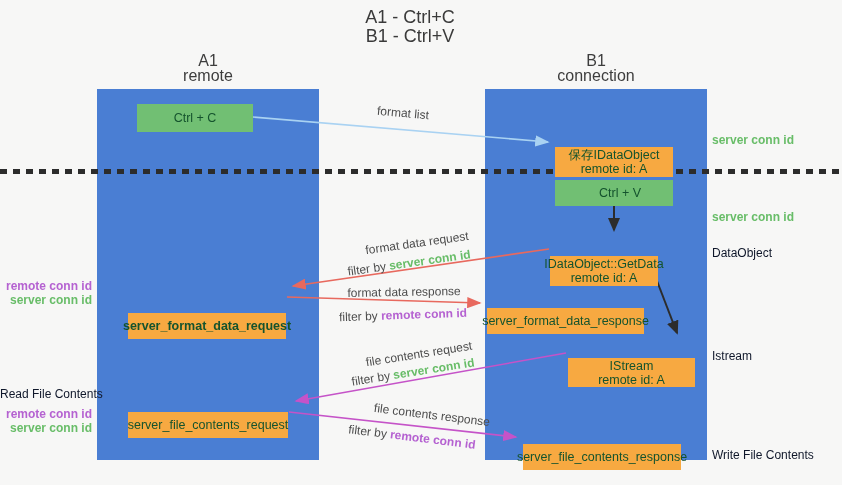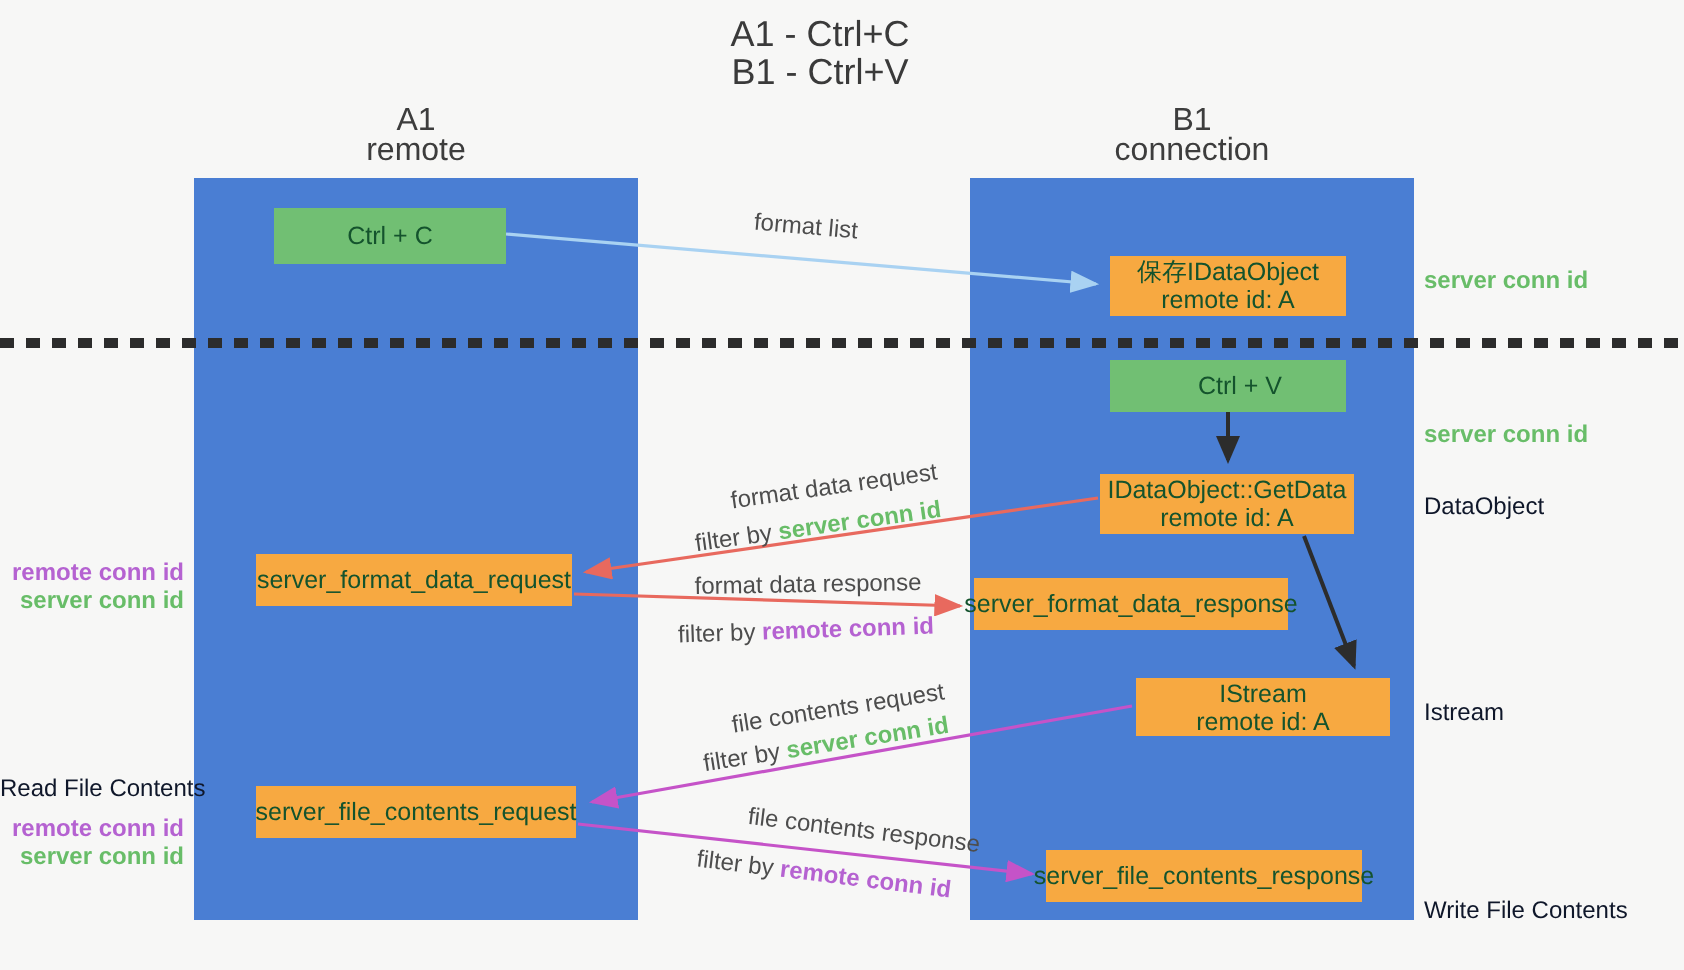--- a/index.html
+++ b/index.html
@@ -37,21 +37,21 @@
   }
   svg.arrows { position: absolute; left: 0; top: 0; z-index: 3; }
   .node {
     position: absolute; z-index: 4;
     display: flex; flex-direction: column;
     align-items: center; justify-content: center;
     color: #14532d; font-size: 12.5px; line-height: 14px;
     text-align: center;
   }
   .node-green  { background: #71bf73; }
-  .node-orange { background: #f7a941; }
+  .node-orange { background: #f7a941; margin-top: 19px; }
   .edge-label {
     position: absolute; z-index: 5;
     width: 170px; text-align: center;
     font-size: 12px; line-height: 16px; color: #4d4d4d;
     white-space: nowrap;
   }
   .side-label {
     position: absolute; z-index: 5;
     font-size: 12px; line-height: 14px; color: #0f172a;
     white-space: nowrap;
@@ -115,26 +115,26 @@
 
   <div class="node node-orange" style="left:555px; top:128px; width:118px; height:30px;">
     <div>保存IDataObject</div>
     <div>remote id: A</div>
   </div>
 
   <div class="node node-green" style="left:555px; top:180px; width:118px; height:26px;padding-left:12px;">
     <div>Ctrl + V</div>
   </div>
 
-  <div class="node node-orange" style="left:550px; top:237px; width:127px; height:30px;">
+  <div class="node node-orange" style="left:550px; top:237px; width:108px; height:30px;">
     <div>IDataObject::GetData</div>
     <div>remote id: A</div>
   </div>
 
-  <div class="node node-orange" style="left:128px; top:277px; width:158px; height:26px;">
+  <div class="node node-orange" style="left:128px; top:294px; width:158px; height:26px;font-weight:bold;">
     <div>server_format_data_request</div>
   </div>
 
   <div class="node node-orange" style="left:487px; top:289px; width:157px; height:26px;">
     <div>server_format_data_response</div>
   </div>
 
   <div class="node node-orange" style="left:568px; top:339px; width:127px; height:29px;">
     <div>IStream</div>
     <div>remote id: A</div>

